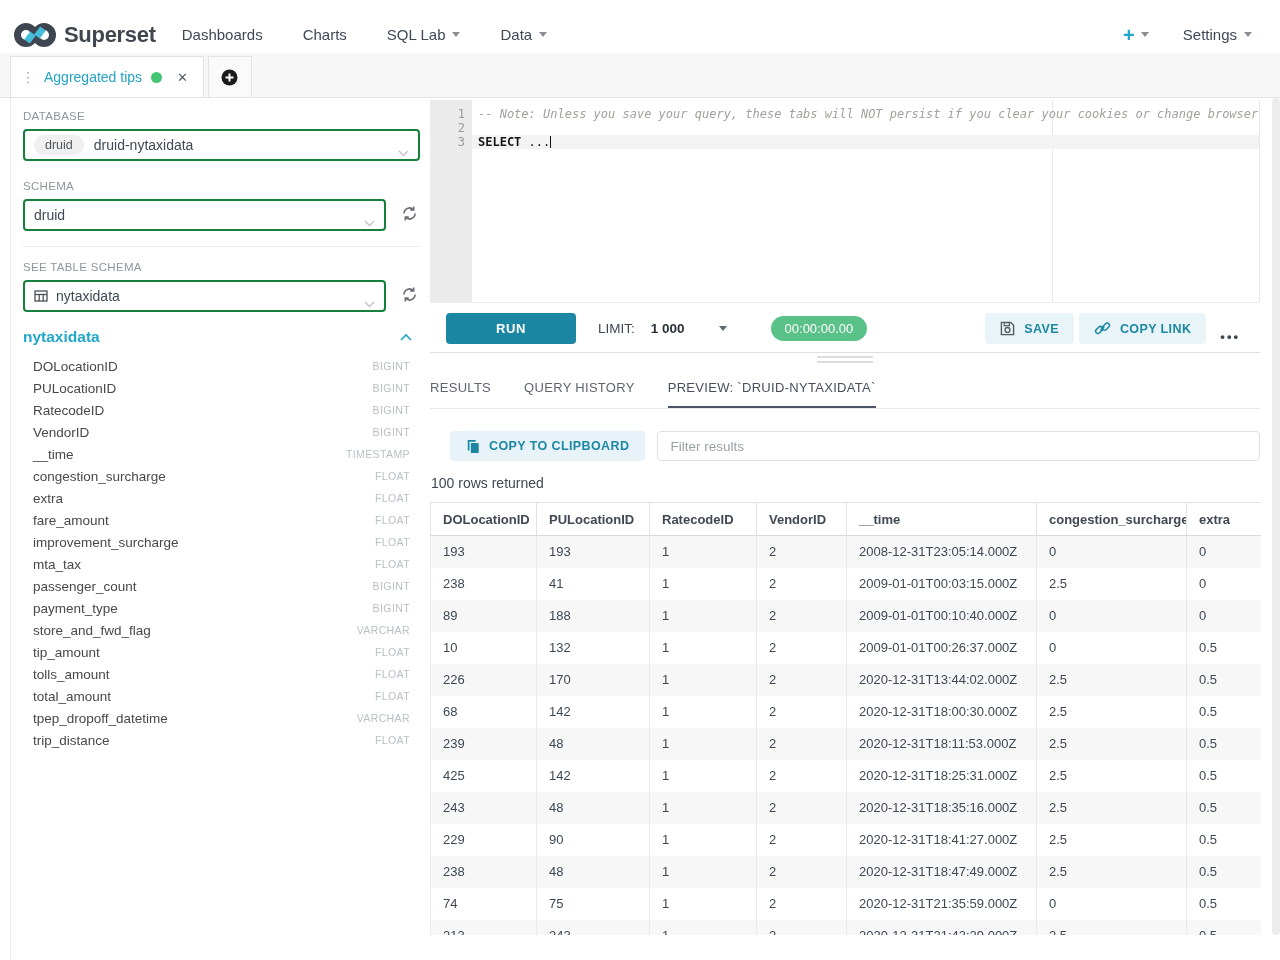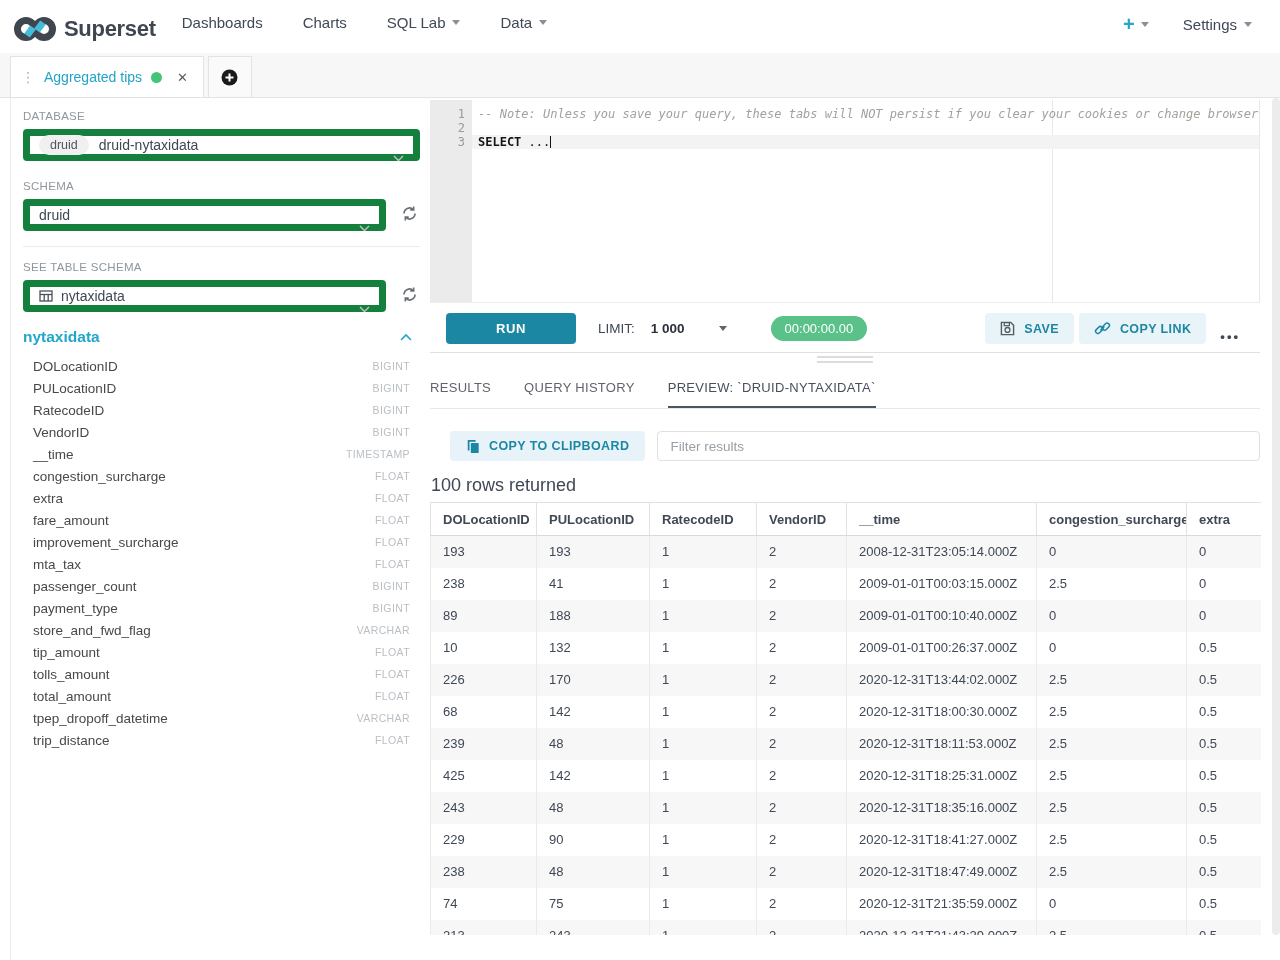--- a/index.html
+++ b/index.html
@@ -1,22 +1,22 @@
 <!DOCTYPE html>
 <html><head>
 <meta charset="utf-8">
 <style>
   * { margin:0; padding:0; box-sizing:border-box; }
   html,body { width:1280px; height:960px; overflow:hidden; background:#fff;
     font-family:"Liberation Sans", sans-serif; color:#3f4854; }
   .page { position:relative; width:1280px; height:960px; }
 
   
-  .topnav { position:absolute; left:0; top:14px; width:1280px; height:53px;
-    background:#fff; display:flex; align-items:flex-start; }
+  .topnav { position:absolute; left:0; top:8px; width:1280px; height:53px;
+    background:#fff; display:flex; align-items:center; }
   .brand { display:flex; align-items:center; margin-left:12px; gap:6px; }
   .brand-name { font-size:22px; font-weight:bold; color:#3f4650; letter-spacing:-0.3px; }
   .nav-menu { display:flex; align-items:center; margin-left:26px; gap:40px; }
   .nav-item { font-size:15px; color:#3f4854; display:flex; align-items:center; gap:7px; cursor:pointer; }
   .caret { width:0; height:0; border-left:4px solid transparent; border-right:4px solid transparent;
     border-top:5px solid #8a8f96; display:inline-block; }
   .nav-right { margin-left:auto; display:flex; align-items:center; gap:34px; margin-right:28px; }
   .plus-menu { display:flex; align-items:center; gap:6px; }
   .plus-glyph { color:#20a7c9; font-size:20px; font-weight:bold; line-height:1; }
 
@@ -30,21 +30,21 @@
   .tab-dot { width:11px; height:11px; border-radius:50%; background:#44c576; }
   .tab-close { color:#565e66; font-size:13px; margin-left:6px; cursor:pointer; }
   .add-tab { margin-left:4px; height:41px; width:44px; background:#fafafa;
     border:1px solid #e3e3e3; border-bottom:none; display:flex; align-items:center; justify-content:center; cursor:pointer; }
 
   
   .sidebar { position:absolute; left:10px; top:98px; width:420px; height:862px;
     border-left:1px solid #ececec; padding:12px 10px 0 12px; background:#fff; }
   .field-label { font-size:11.5px; color:#8e969e; letter-spacing:0.3px; margin-bottom:7px; }
   .select-row { display:flex; align-items:center; }
-  .select-box { flex:1; height:32px; border:7px solid #15803d; border-radius:4px;
+  .select-box { flex:1; height:32px; border:2px solid #15803d; border-radius:4px;
     display:flex; align-items:center; padding:0 28px 0 9px; position:relative; background:#fff; cursor:pointer; }
   .select-badge { background:#f0f0f0; border-radius:11px; padding:3px 11px; font-size:12.5px; color:#51565c; margin-right:10px; }
   .select-value { font-size:14px; color:#3f4854; display:flex; align-items:center; gap:8px; }
   .select-chevron { position:absolute; right:9px; top:12px; }
   .refresh-btn { margin-left:12px; width:22px; height:22px; background:none; border:none; cursor:pointer; flex:none; }
   .side-divider { border:none; border-top:1px solid #ececec; margin:15px 0 14px 0; }
   .mt-block { margin-top:19px; }
   .schema-head { margin-top:16px; display:flex; align-items:center; justify-content:space-between;
     padding-right:8px; cursor:pointer; }
   .schema-title { color:#20a7c9; font-size:15.5px; font-weight:bold; }
@@ -101,21 +101,21 @@
   .rtab.active { color:#474f5e; border-bottom:2px solid #4c5566; padding-bottom:11px; }
 
   
   .ractions { position:absolute; left:0; top:333px; width:830px; display:flex; align-items:center;padding-left:20px; }
   .copy-btn { height:30px; padding:0 16px; background:#e7f3f8; border:none; border-radius:4px;
     display:flex; align-items:center; gap:9px; cursor:pointer; font-family:"Liberation Sans", sans-serif; }
   .copy-btn .lbl { color:#1b87a3; font-size:12.5px; font-weight:bold; letter-spacing:0.4px; }
   .filter-input { margin-left:12px; flex:1; height:30px; border:1px solid #e0e0e0; border-radius:4px;
     padding:0 12px; font-size:13.5px; color:#3f4854; font-family:"Liberation Sans", sans-serif; outline:none; }
   .filter-input::placeholder { color:#9aa0a6; }
-  .rows-returned { position:absolute; left:1px; top:377px; font-size:18px; color:#3f4854; }
+  .rows-returned { position:absolute; left:1px; top:377px; font-size:14px; color:#3f4854; }
 
   
   .grid-wrap { position:absolute; left:0; top:404px; width:831px; height:433px; overflow:hidden; }
   table.grid { border-collapse:collapse; table-layout:fixed; width:845px; }
   .grid th { height:33px; font-size:13px; font-weight:bold; color:#3f4854; text-align:left;
     padding:0 0 0 12px; background:#fff; border:1px solid #e2e2e2; border-bottom:1px solid #d9d9d9; cursor:pointer;
     white-space:nowrap; overflow:hidden; }
   .grid td { height:32px; font-size:13px; color:#3f4854; padding:0 0 0 12px;
     border-left:1px solid #eaeaea; border-right:1px solid #eaeaea; white-space:nowrap; overflow:hidden; }
   .grid tr.odd td { background:#f7f7f7; }

